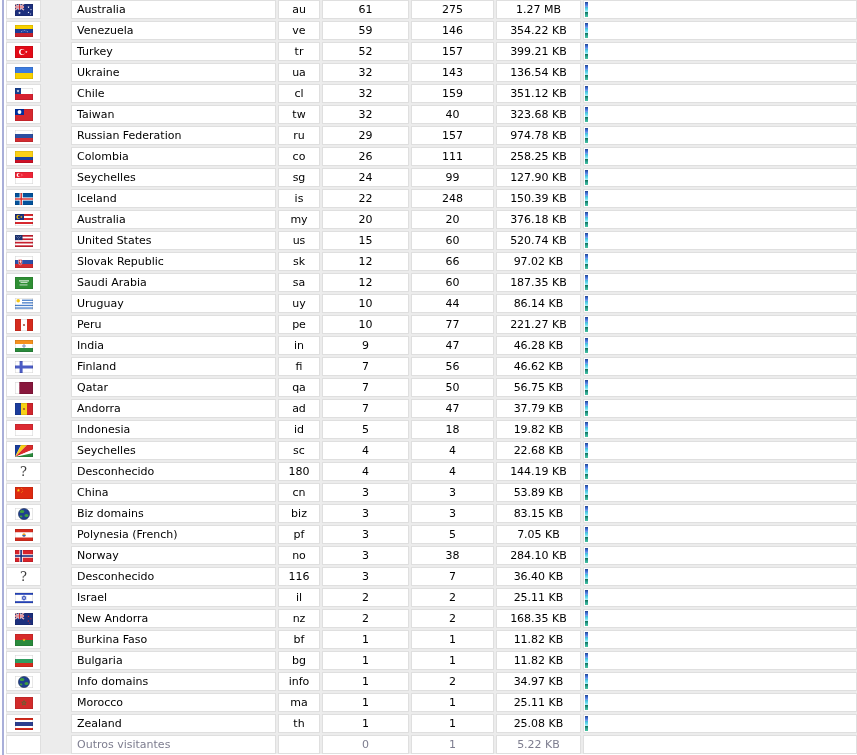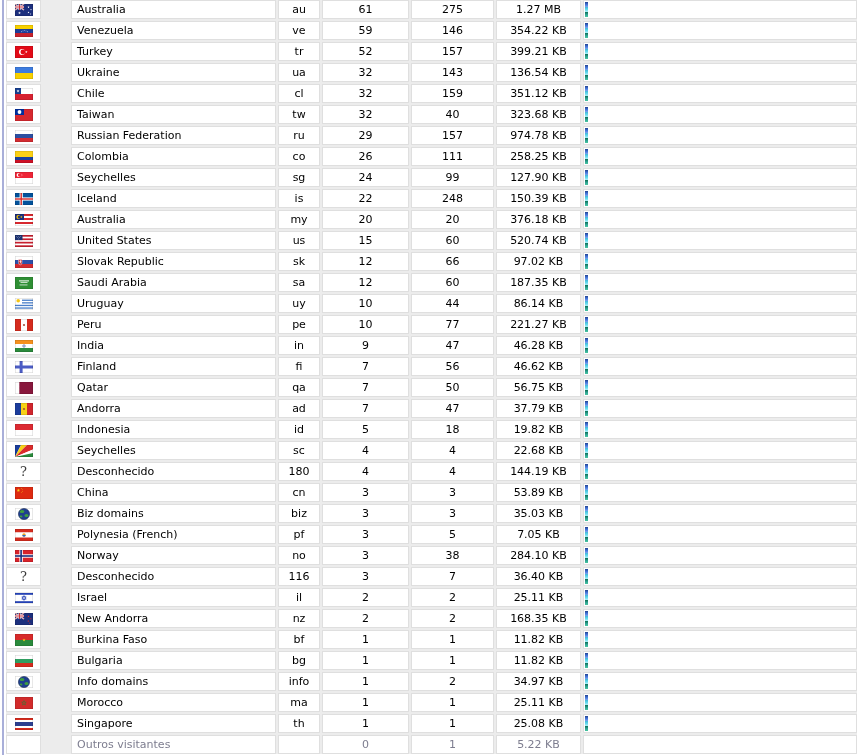--- a/index.html
+++ b/index.html
@@ -668,21 +668,21 @@
         </svg>
       </div><div class="c name">
         <span class="txt">Biz domains</span>
       </div><div class="c">
         <span class="txt">biz</span>
       </div><div class="c">
         <span class="txt">3</span>
       </div><div class="c">
         <span class="txt">3</span>
       </div><div class="c">
-        <span class="txt">35.03 KB</span>
+        <span class="txt">83.15 KB</span>
       </div><div class="c bar">
         <span class="bars">
           <i class="b bp"></i>
           <i class="b bh"></i>
           <i class="b bk"></i>
         </span>
       </div></div>
     <div class="row"><div class="c">
         <svg class="flag" viewBox="0 0 18 12">
           <rect x="0" y="0" width="18" height="3.5" fill="#d52b1e"></rect>
@@ -911,21 +911,21 @@
     <div class="row"><div class="c">
         <svg class="flag" viewBox="0 0 18 12">
           <rect x="0" y="0" width="18" height="2" fill="#d52b1e"></rect>
           <rect x="0" y="2" width="18" height="2" fill="#fff"></rect>
           <rect x="0" y="4" width="18" height="4" fill="#2c3f8f"></rect>
           <rect x="0" y="8" width="18" height="2" fill="#fff"></rect>
           <rect x="0" y="10" width="18" height="2" fill="#d52b1e"></rect>
           <rect x="0.25" y="0.25" width="17.5" height="11.5" fill="none" stroke="rgba(0,0,0,0.18)" stroke-width="0.5"></rect>
         </svg>
       </div><div class="c name">
-        <span class="txt">Singapore</span>
+        <span class="txt">Zealand</span>
       </div><div class="c">
         <span class="txt">th</span>
       </div><div class="c">
         <span class="txt">1</span>
       </div><div class="c">
         <span class="txt">1</span>
       </div><div class="c">
         <span class="txt">25.08 KB</span>
       </div><div class="c bar">
         <span class="bars">

